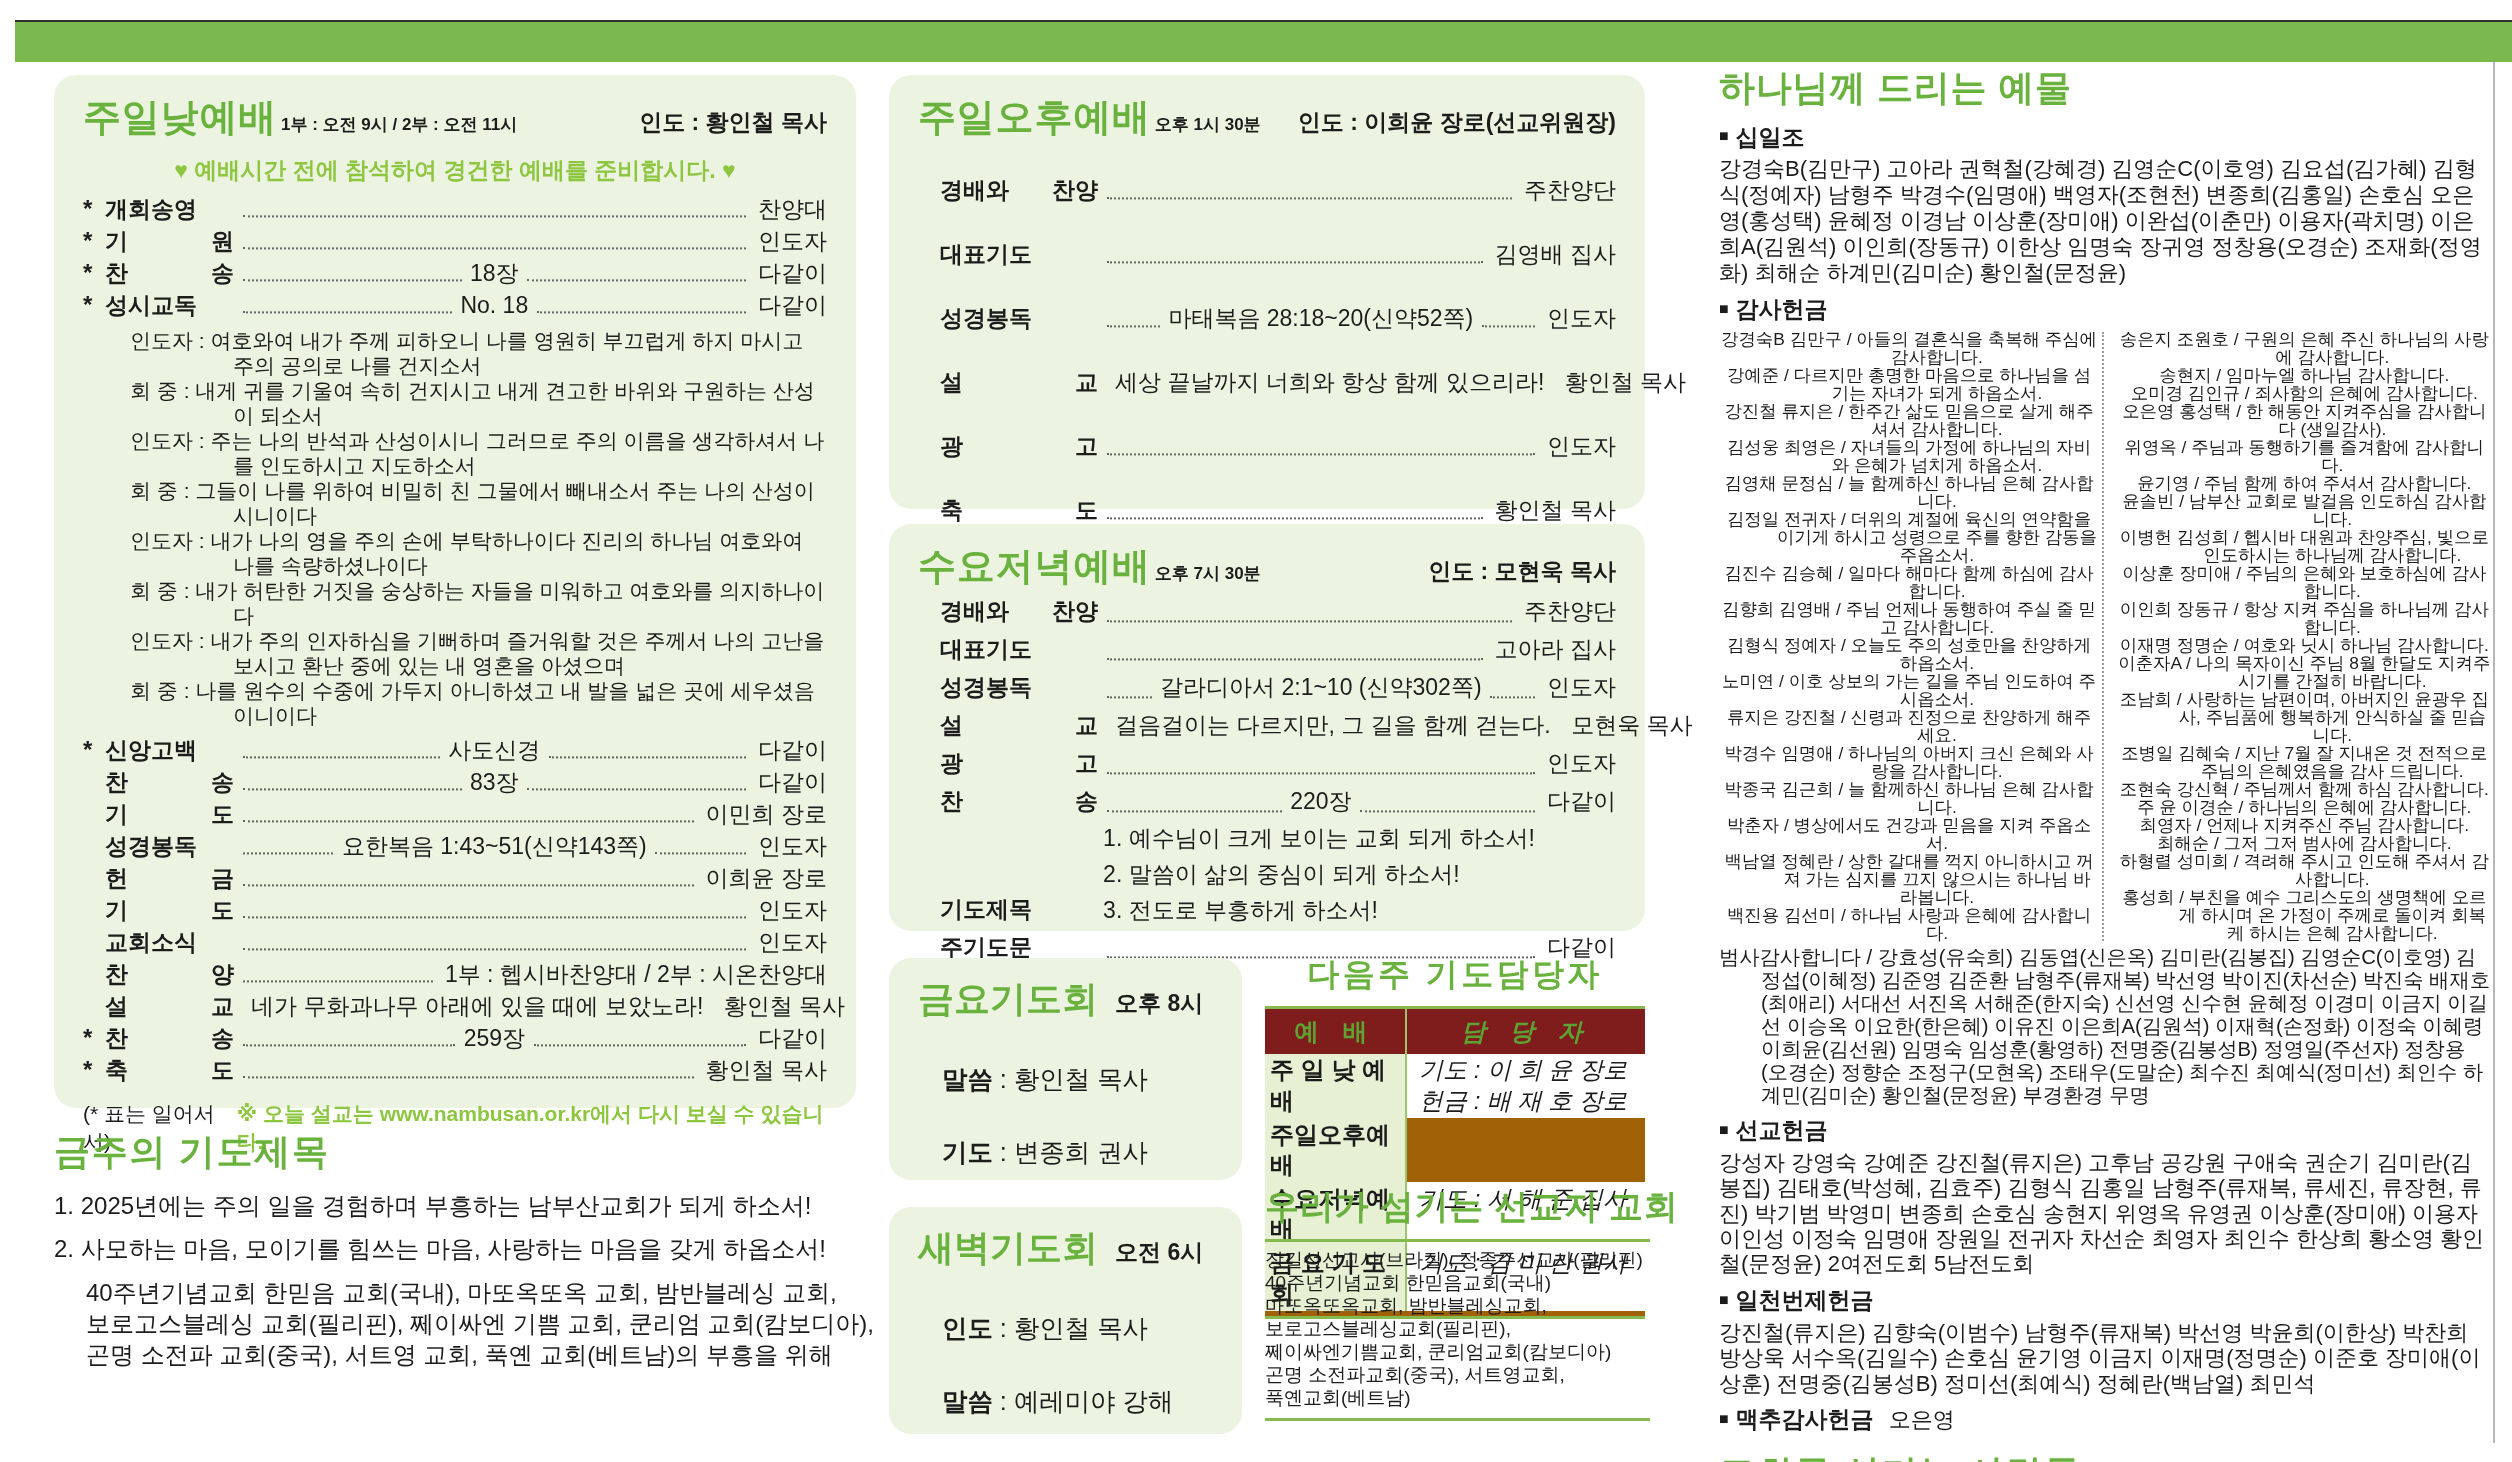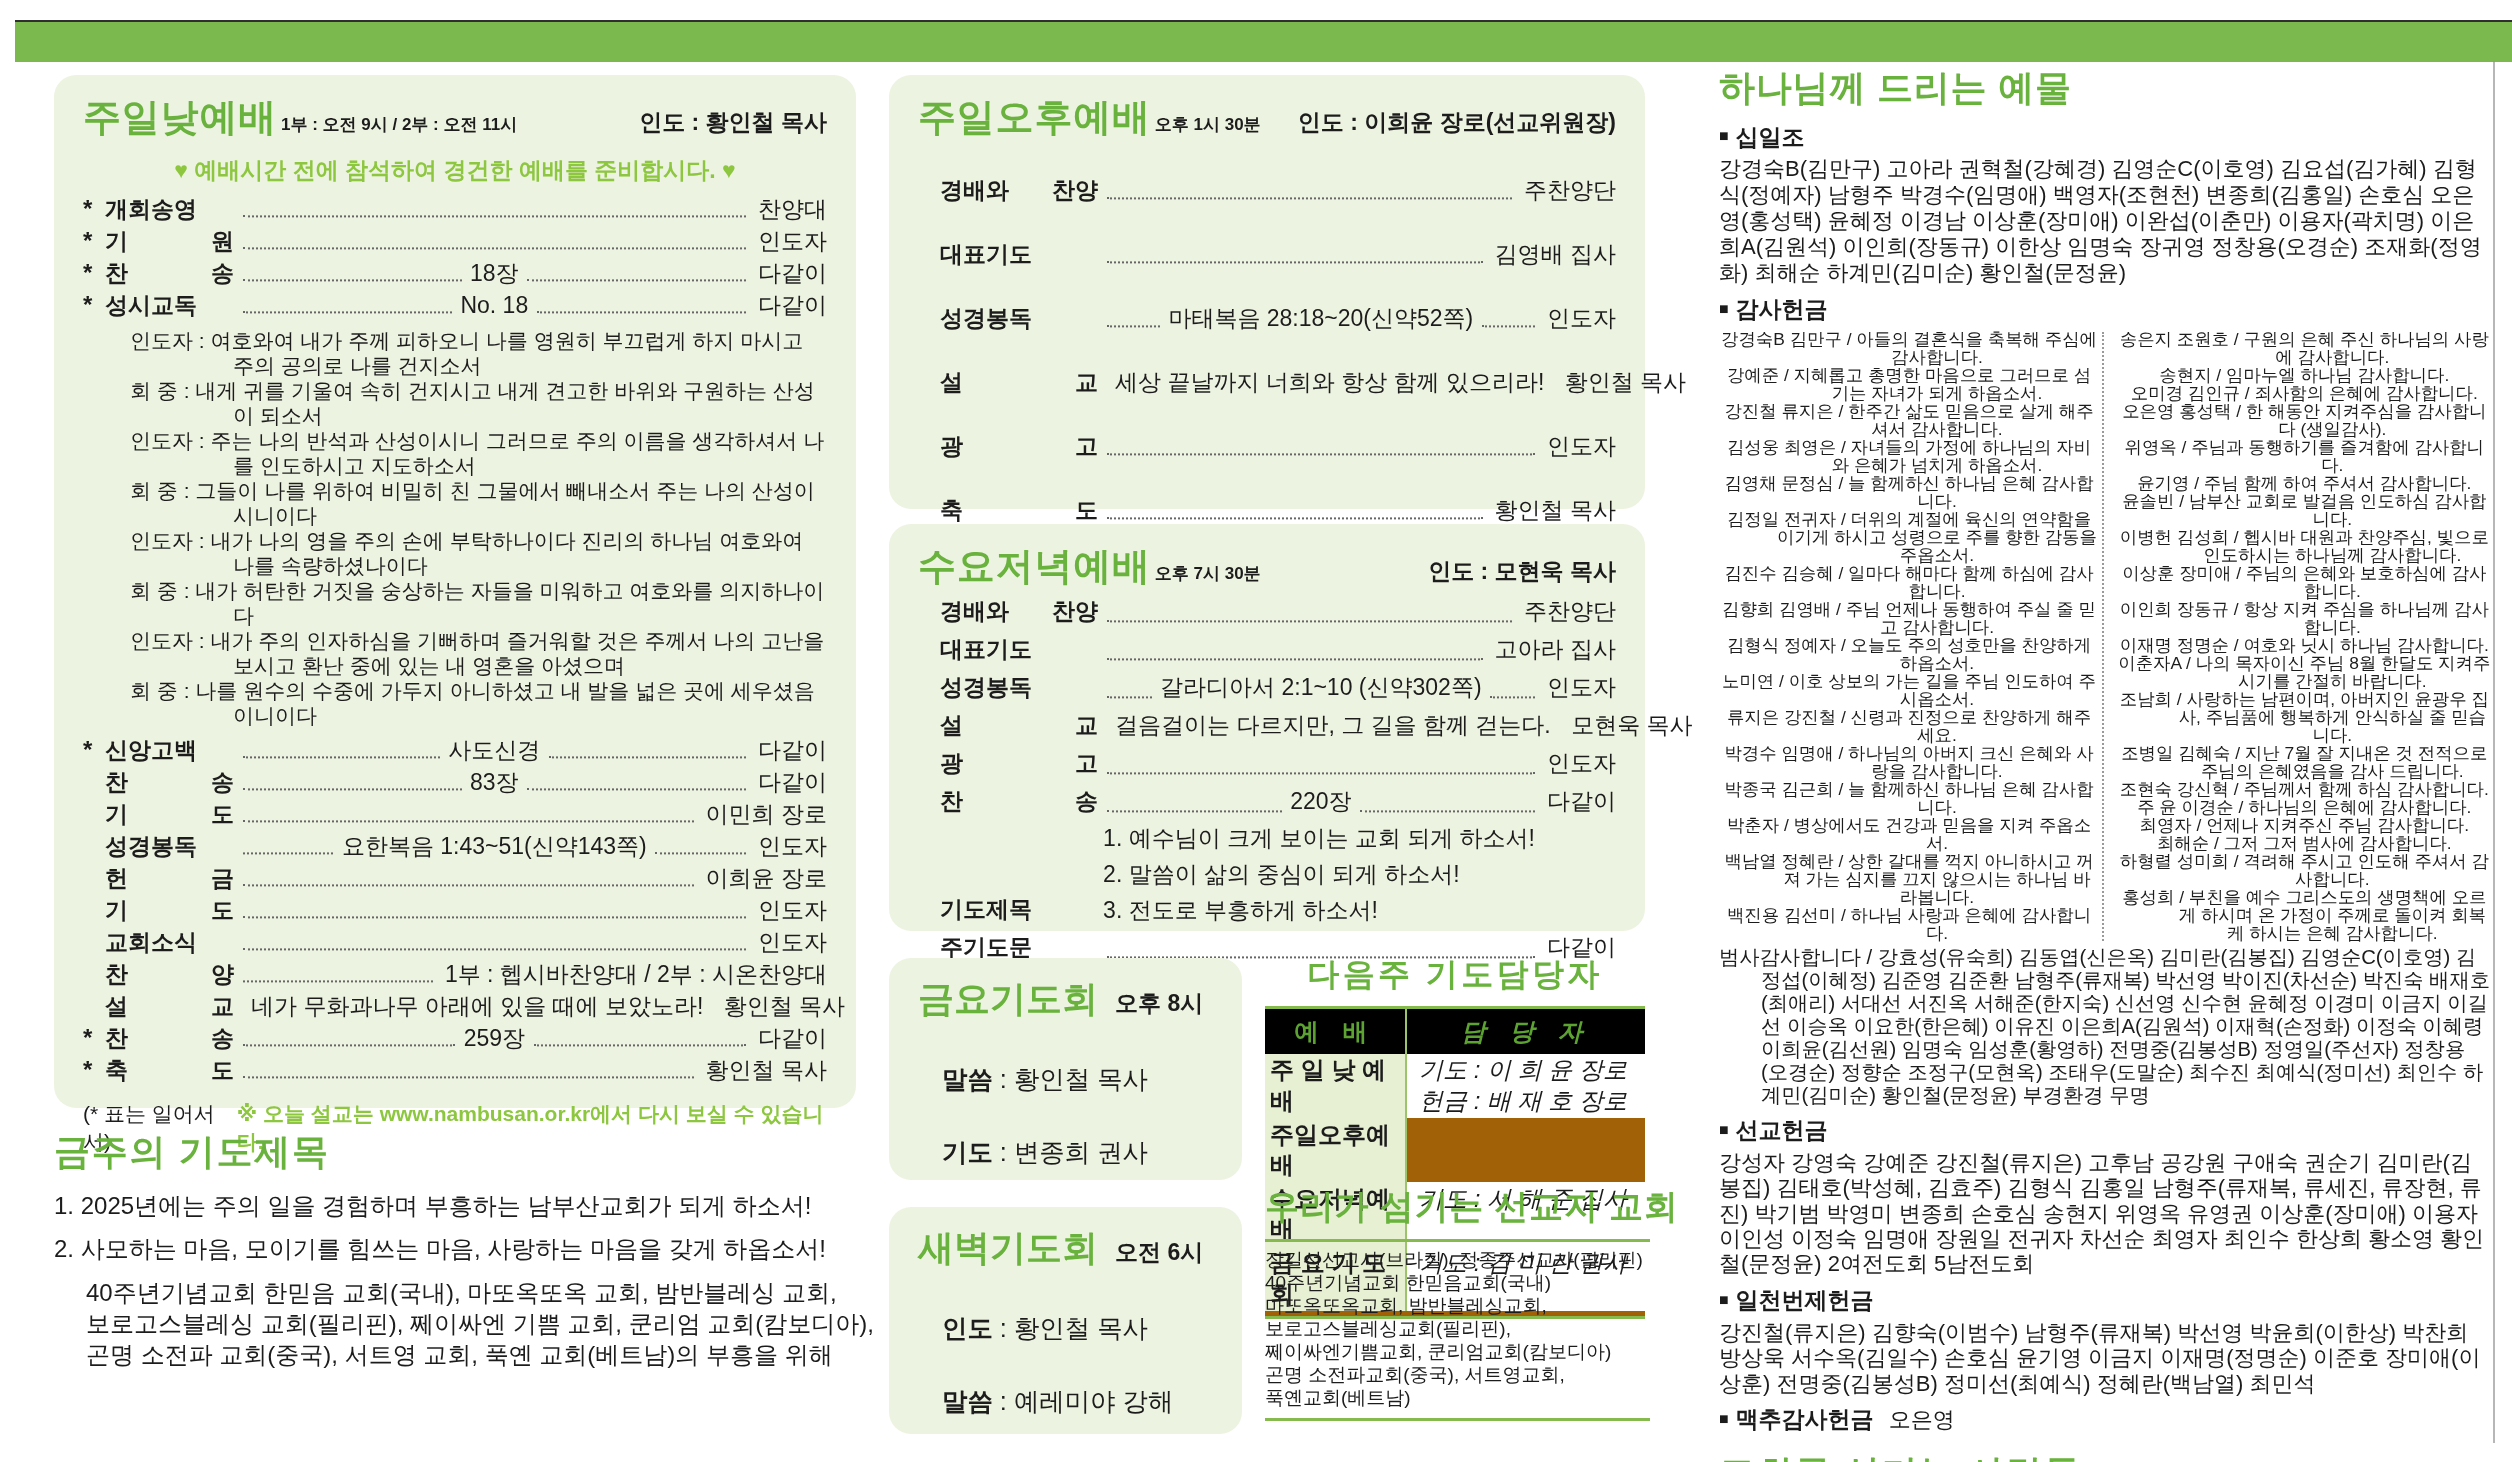--- a/index.html
+++ b/index.html
@@ -42,21 +42,21 @@
   .mini-head{display:flex;align-items:baseline;gap:17px;}
   .mini-title{font-size:36px;font-weight:bold;color:#6ab23e;white-space:nowrap;}
   .mini-time{font-size:23px;font-weight:bold;}
   .mini-row{font-size:25.4px;margin-top:39px;margin-left:24px;}
   .mini-row b{font-weight:bold;}
 
   
   #next-week{position:absolute;left:1265px;top:953px;width:380px;}
   .nw-title{font-size:32px;font-weight:bold;color:#6ab23e;text-align:center;letter-spacing:3.4px;}
   .nw-table{margin-top:8.5px;border-top:3.4px solid #86b94e;border-bottom:3.4px solid #86b94e;}
-  .nw-hrow{display:flex;background:#000000;}
+  .nw-hrow{display:flex;background:#7f1d1d;}
   .nw-h{color:#5da332;font-size:24.6px;font-weight:bold;text-align:center;padding:6px 0;letter-spacing:8.5px;}
   .nw-c1{width:142px;flex:none;border-right:2.5px solid #9cc46c;box-sizing:border-box;}
   .nw-c2{flex:1;font-style:italic;}
   .nw-brow{display:flex;}
   .nw-s{background:#e7f0d3;font-size:24px;font-weight:bold;line-height:30.5px;padding:1.7px 1.7px 1.7px 5.1px;}
   .nw-p{font-size:24px;line-height:30.5px;padding:1.7px 0 1.7px 12px;background:#fff;}
   .nw-body-pad{padding-bottom:5.1px;background:#a16207;}
 
   
   #missions{position:absolute;left:1265px;top:1184px;width:385px;}
@@ -434,21 +434,21 @@
   <div id="right-col">
     <div class="r-title">하나님께 드리는 예물</div>
 
     <div class="sec-h"><span class="bullet">■</span><span>십일조</span></div>
     <div class="tithe">강경숙B(김만구) 고아라 권혁철(강혜경) 김영순C(이호영) 김요섭(김가혜) 김형식(정예자) 남형주 박경수(임명애) 백영자(조현천) 변종희(김홍일) 손호심 오은영(홍성택) 윤혜정 이경남 이상훈(장미애) 이완섭(이춘만) 이용자(곽치명) 이은희A(김원석) 이인희(장동규) 이한상 임명숙 장귀영 정창용(오경순) 조재화(정영화) 최해순 하계민(김미순) 황인철(문정윤)</div>
 
     <div class="sec-h"><span class="bullet">■</span><span>감사헌금</span></div>
     <div class="tk-wrap">
       <div class="tk-col" id="tk-left">
           <div class="tk">강경숙B 김만구 / 아들의 결혼식을 축복해 주심에 감사합니다.</div>
-          <div class="tk">강예준 / 지혜롭고 총명한 마음으로 그러므로 섬기는 자녀가 되게 하옵소서.</div>
+          <div class="tk">강예준 / 다르지만 총명한 마음으로 하나님을 섬기는 자녀가 되게 하옵소서.</div>
           <div class="tk">강진철 류지은 / 한주간 삶도 믿음으로 살게 해주셔서 감사합니다.</div>
           <div class="tk">김성웅 최영은 / 자녀들의 가정에 하나님의 자비와 은혜가 넘치게 하옵소서.</div>
           <div class="tk">김영채 문정심 / 늘 함께하신 하나님 은혜 감사합니다.</div>
           <div class="tk">김정일 전귀자 / 더위의 계절에 육신의 연약함을 이기게 하시고 성령으로 주를 향한 감동을 주옵소서.</div>
           <div class="tk">김진수 김승혜 / 일마다 해마다 함께 하심에 감사합니다.</div>
           <div class="tk">김향희 김영배 / 주님 언제나 동행하여 주실 줄 믿고 감사합니다.</div>
           <div class="tk">김형식 정예자 / 오늘도 주의 성호만을 찬양하게 하옵소서.</div>
           <div class="tk">노미연 / 이호 상보의 가는 길을 주님 인도하여 주시옵소서.</div>
           <div class="tk">류지은 강진철 / 신령과 진정으로 찬양하게 해주세요.</div>
           <div class="tk">박경수 임명애 / 하나님의 아버지 크신 은혜와 사랑을 감사합니다.</div>

